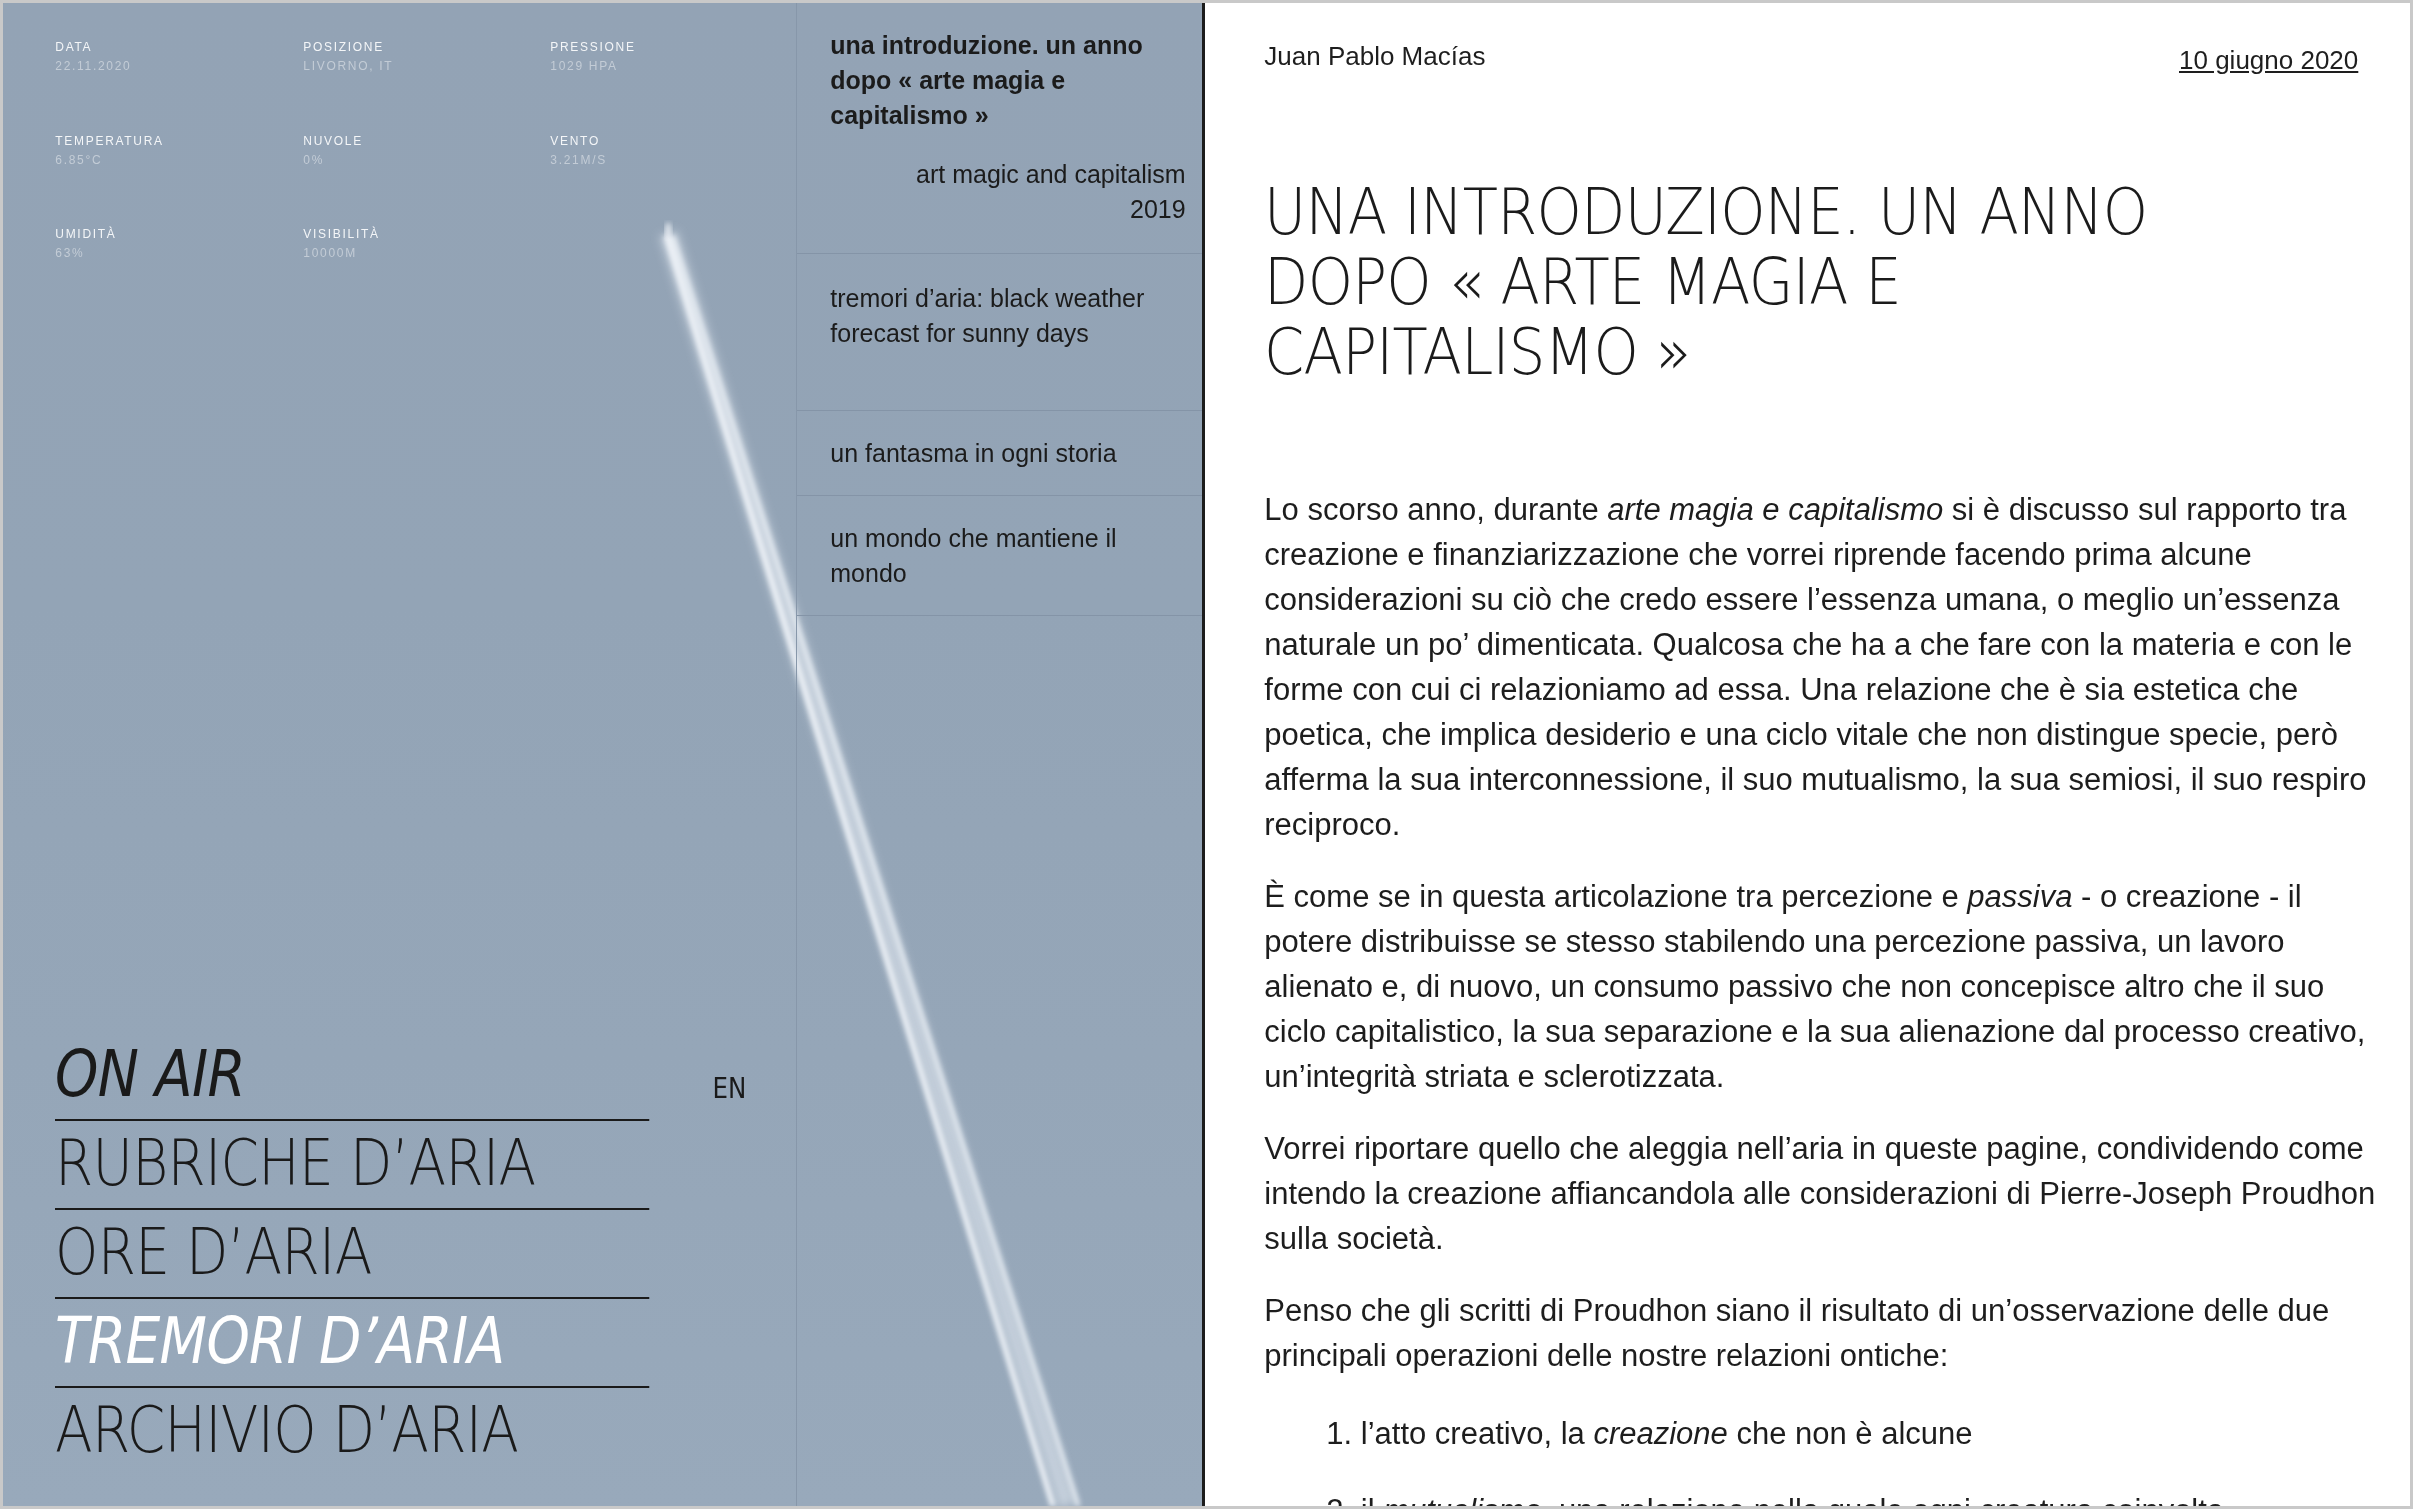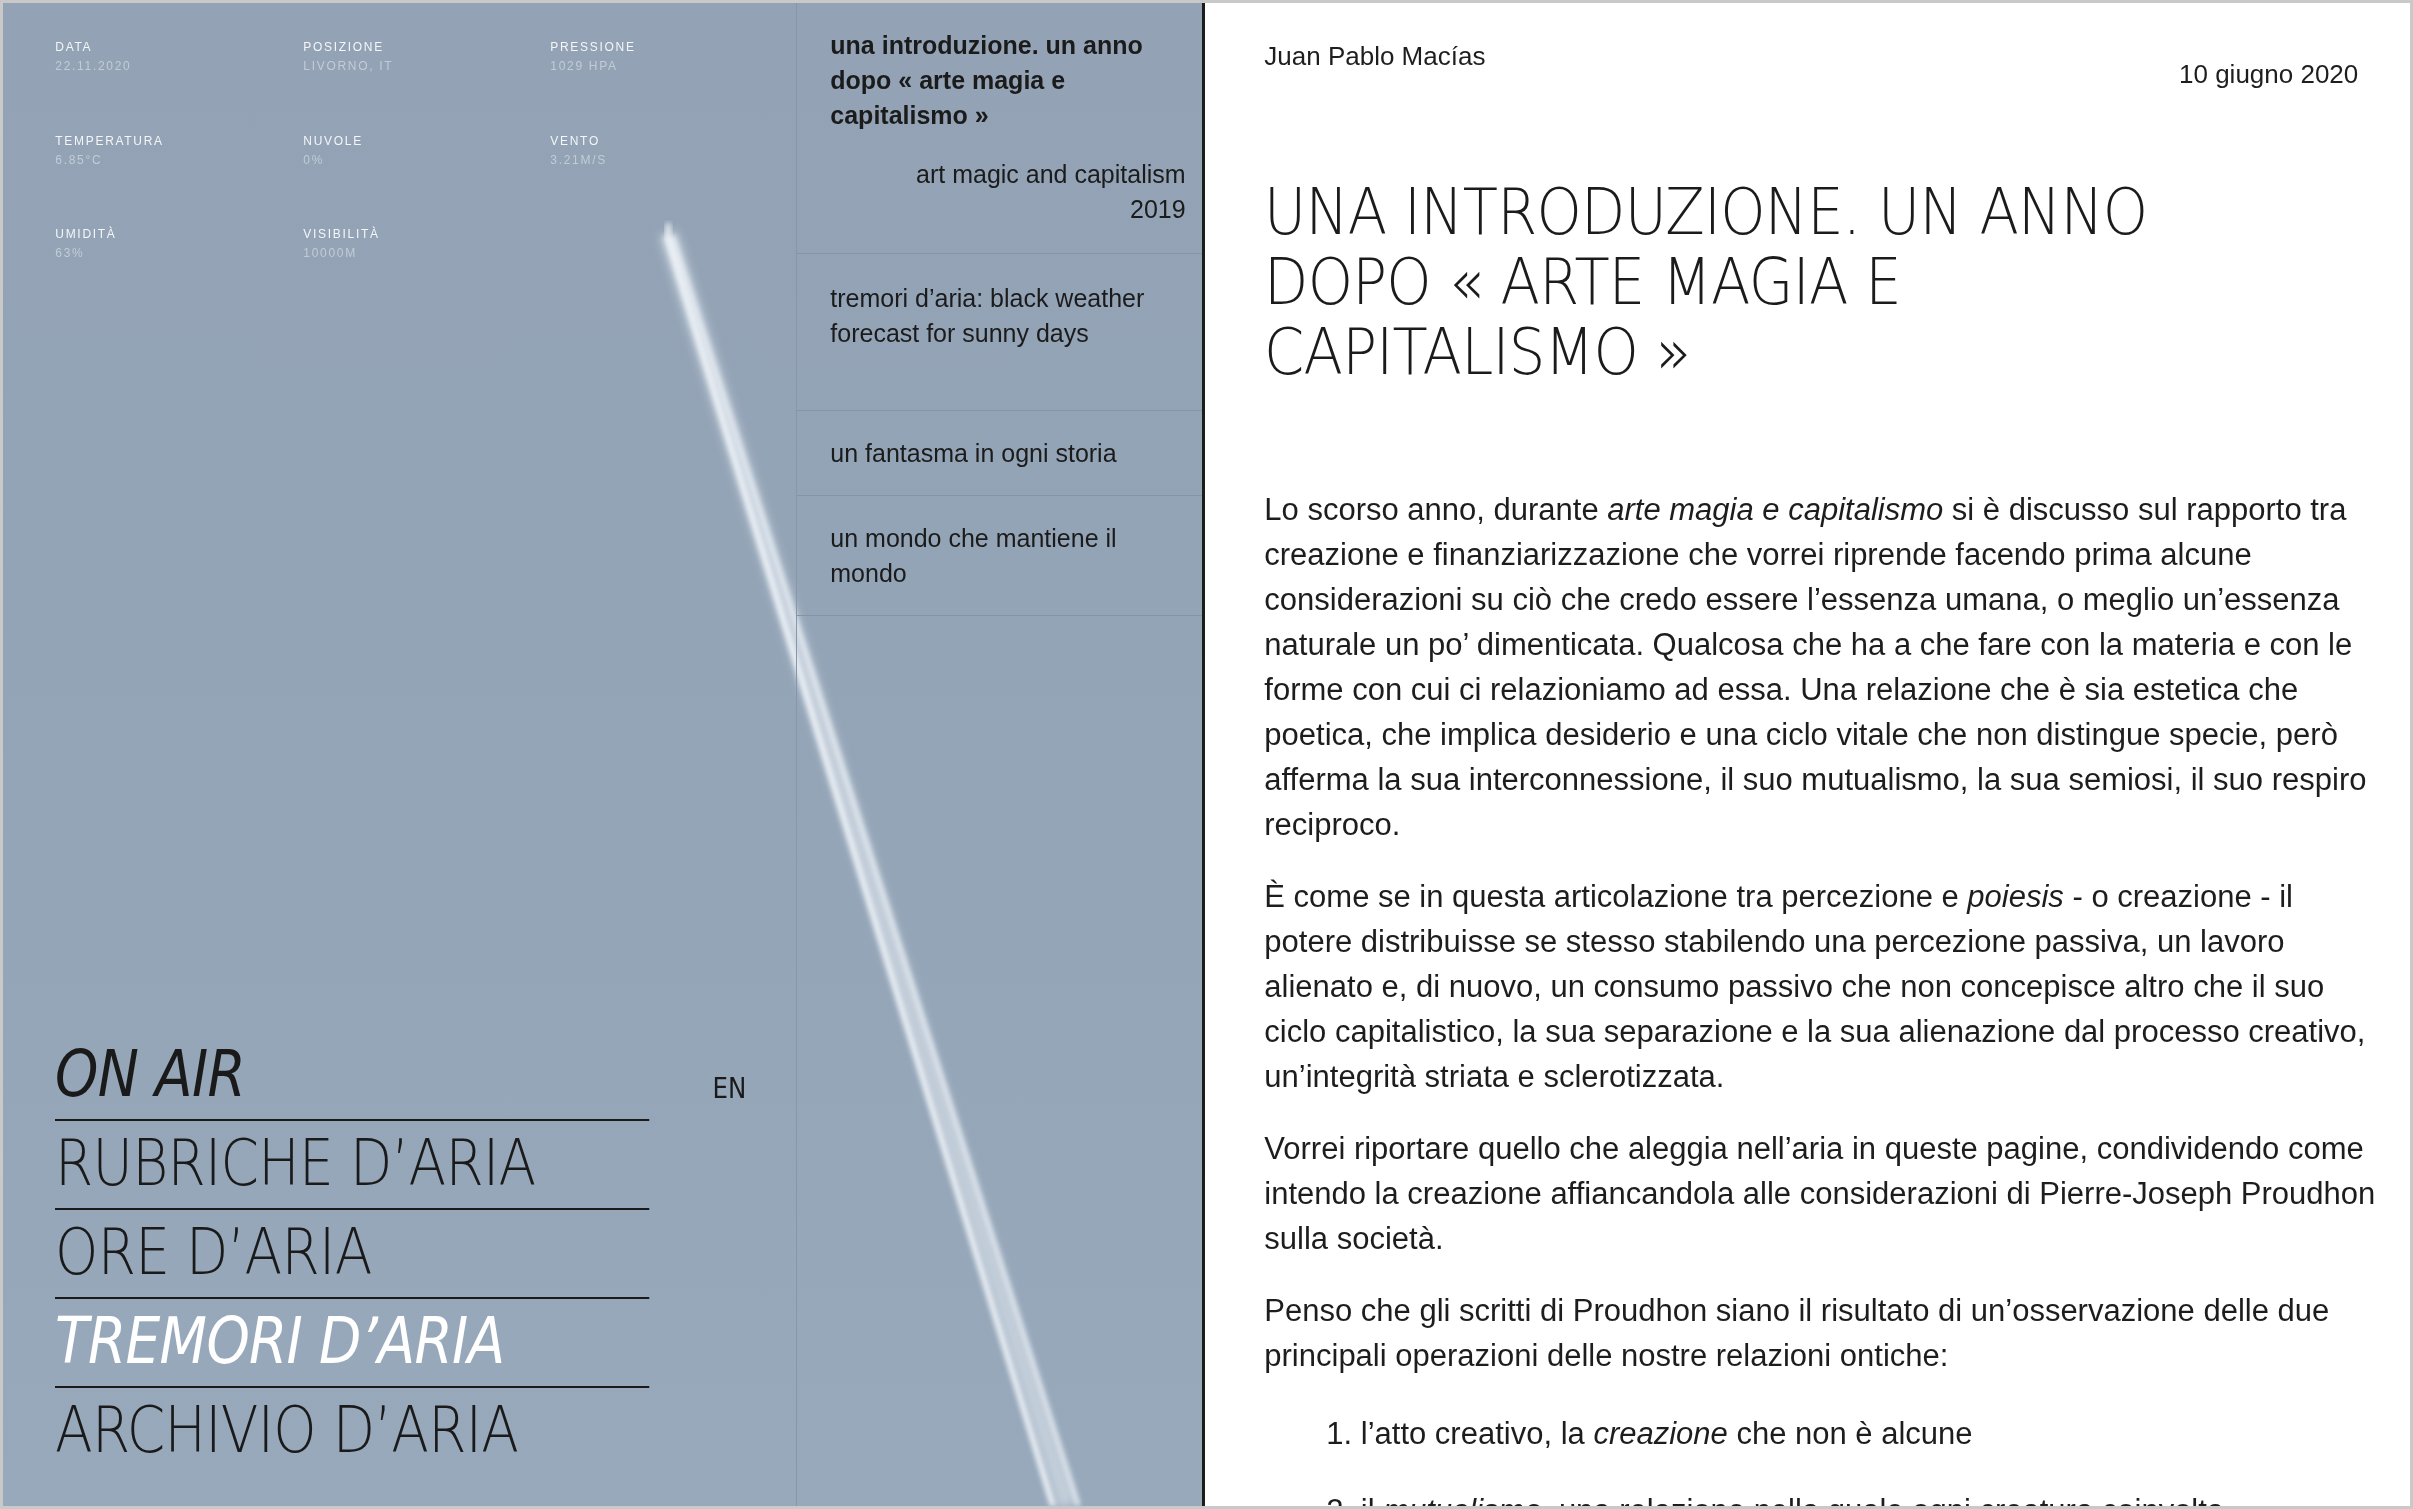--- a/index.html
+++ b/index.html
@@ -54,21 +54,21 @@
   .navitem.n3 { height: 85px; padding-top: 25px; }
   .navitem.n4 { height: 120px; padding-top: 25px; }
 
   
   .article {
     position: absolute; left: 1199px; top: 0; width: 1208px; height: 1503px;
     background: #ffffff; border-left: 3.3px solid #1c1c1c; overflow: hidden;
   }
   .meta { position: absolute; left: 59px; right: 52px; top: 38px; font-size: 26px; color: #1e1e1e; }
   .meta .author { position: absolute; left: 0; top: 0; }
-  .meta .date { position: absolute; right: 0; top: 18px; }
+  .meta .date { position: absolute; right: 0; top: 4px; text-decoration: underline; }
   .title {
     position: absolute; left: 59px; top: 174px; width: 1088px;
     font-family: "DejaVu Sans", sans-serif; font-weight: 300; font-size: 64px; line-height: 70px;
     color: #1b1b1b; text-transform: uppercase; letter-spacing: -0.8px;
     transform: scaleX(0.9); transform-origin: left top;
   }
   .body { position: absolute; left: 59px; top: 484px; width: 1113px; font-size: 31px; line-height: 45px; color: #1d1d1d; }
   .body p { margin-bottom: 27px; }
   .body em { font-style: italic; }
   .body ol { list-style: none; padding-left: 62px; margin-top: 33px; }
@@ -157,21 +157,21 @@
   </nav>
 
   <article class="article">
     <div class="meta">
       <span class="author">Juan Pablo Macías</span>
       <span class="date">10 giugno 2020</span>
     </div>
     <h1 class="title">una introduzione. un anno dopo « arte magia e capitalismo »</h1>
     <div class="body">
       <p><span>Lo scorso anno, durante </span><em>arte magia e capitalismo</em><span> si è discusso sul rapporto tra creazione e finanziarizzazione che vorrei riprende facendo prima alcune considerazioni su ciò che credo essere l’essenza umana, o meglio un’essenza naturale un po’ dimenticata. Qualcosa che ha a che fare con la materia e con le forme con cui ci relazioniamo ad essa. Una relazione che è sia estetica che poetica, che implica desiderio e una ciclo vitale che non distingue specie, però afferma la sua interconnessione, il suo mutualismo, la sua semiosi, il suo respiro reciproco.</span></p>
-      <p><span>È come se in questa articolazione tra percezione e </span><em>poiesis</em><span> - o creazione - il potere distribuisse se stesso stabilendo una percezione passiva, un lavoro alienato e, di nuovo, un consumo passivo che non concepisce altro che il suo ciclo capitalistico, la sua separazione e la sua alienazione dal processo creativo, un’integrità striata e sclerotizzata.</span></p>
+      <p><span>È come se in questa articolazione tra percezione e </span><em>passiva</em><span> - o creazione - il potere distribuisse se stesso stabilendo una percezione passiva, un lavoro alienato e, di nuovo, un consumo passivo che non concepisce altro che il suo ciclo capitalistico, la sua separazione e la sua alienazione dal processo creativo, un’integrità striata e sclerotizzata.</span></p>
       <p><span>Vorrei riportare quello che aleggia nell’aria in queste pagine, condividendo come intendo la creazione affiancandola alle considerazioni di Pierre-Joseph Proudhon sulla società.</span></p>
       <p><span>Penso che gli scritti di Proudhon siano il risultato di un’osservazione delle due principali operazioni delle nostre relazioni ontiche:</span></p>
       <ol>
         <li><span>1. l’atto creativo, la </span><em>creazione</em><span> che non è alcune</span></li>
         <li><span>2. il </span><em>mutualismo</em><span>, una relazione nella quale ogni creatura coinvolta</span></li>
       </ol>
     </div>
   </article>
 
 </div>

